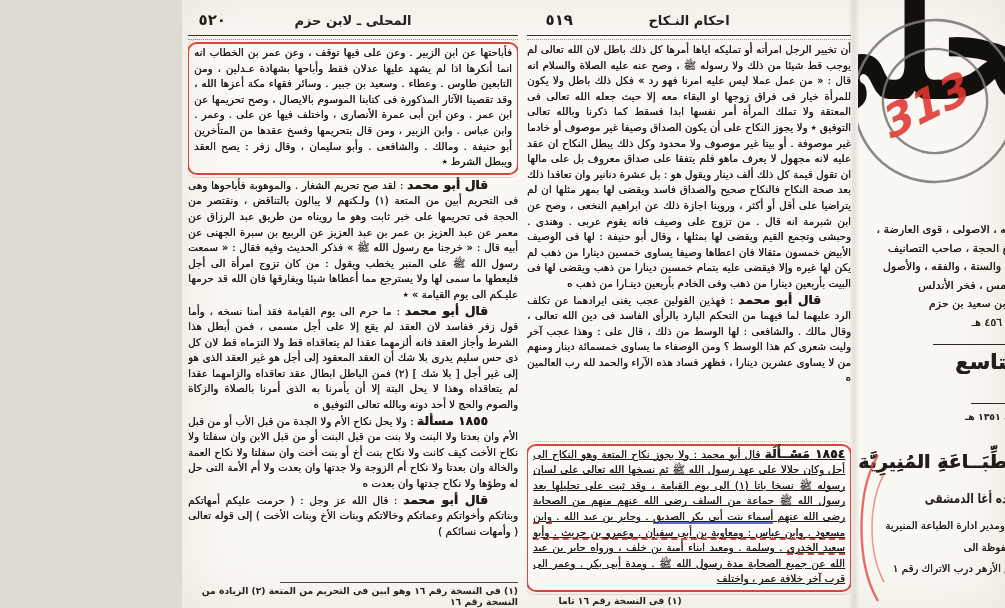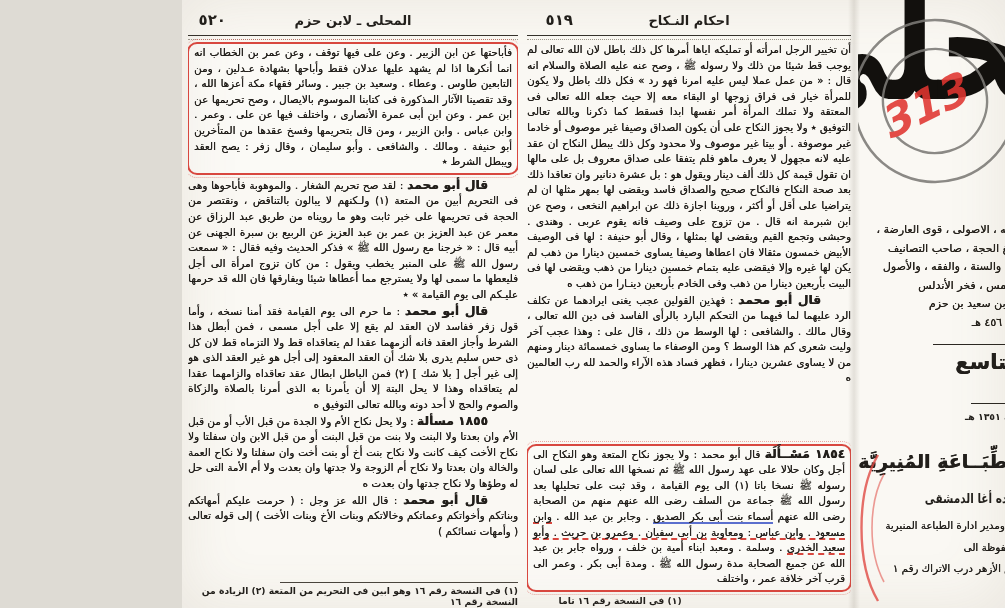--- a/index.html
+++ b/index.html
@@ -29,21 +29,21 @@
   .para{text-indent:30px;margin-top:1px;}
   .lead{font-weight:bold;font-size:12.3px;text-shadow:.4px 0 0 currentColor;}
   .fn{font-size:9.2px;margin:2px 0 0;text-shadow:none;font-weight:bold;}
   .fnrule{border-top:1px solid #4a453d;width:72%;margin-top:4px;}
   .col-left .fngroup{margin-top:auto;flex:0 0 auto;padding-bottom:8px;}
   .col-mid .fngroup{margin-top:auto;flex:0 0 auto;padding-bottom:9px;}
   .col-mid .fn{text-align:left;padding-left:4px;width:55%;margin-right:auto;margin-left:0;text-align:center;}
   
   .redbox{border:2.2px solid #d8473f;border-radius:10px;padding:1px 5px 3px;margin:0 -1px 2px;
     outline:1px dotted rgba(216,71,63,.45);outline-offset:2px;flex:0 0 auto;background:rgba(255,255,255,.25);}
-  .col-mid .redbox{margin-bottom:3px;}
+  .col-mid .redbox{margin-bottom:3px;text-decoration:underline;}
   .u-blue{border-bottom:2px solid #5b6fce;}
   .u-red{border-bottom:2px dashed #d8473f;}
   
   .col-right{display:block;}
   .big-title{position:absolute;top:-30px;right:4px;font-size:116px;font-weight:bold;color:#12100d;
     transform:scaleY(1.32);transform-origin:top right;line-height:1;white-space:nowrap;}
   .flourish{position:absolute;top:168px;right:138px;color:#3a352e;opacity:.8;}
   .stamp{position:absolute;left:-8px;top:16px;width:170px;height:170px;transform:rotate(-16deg);opacity:.88;}
   .desc{position:absolute;top:221px;left:0;right:0;text-align:center;font-size:11px;line-height:18.6px;color:#26221c;}
   .desc div{text-shadow:.3px 0 0 currentColor;}

